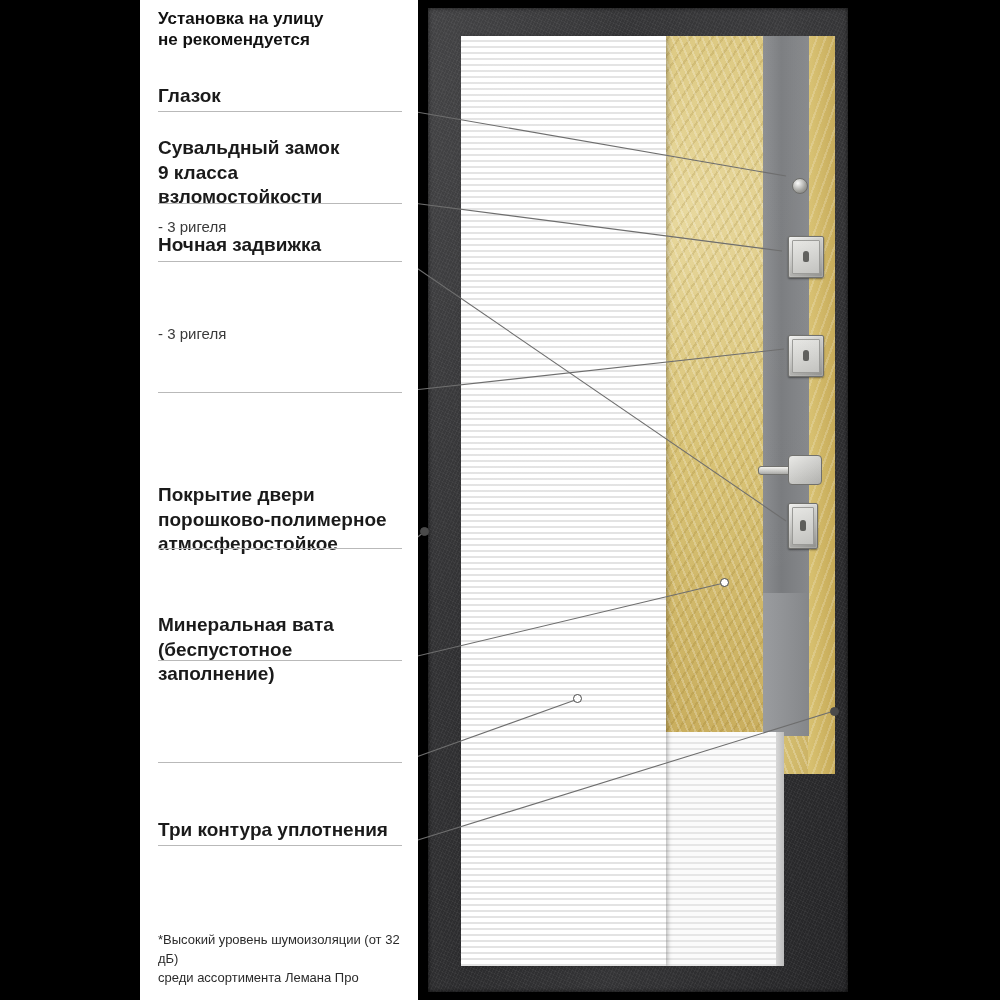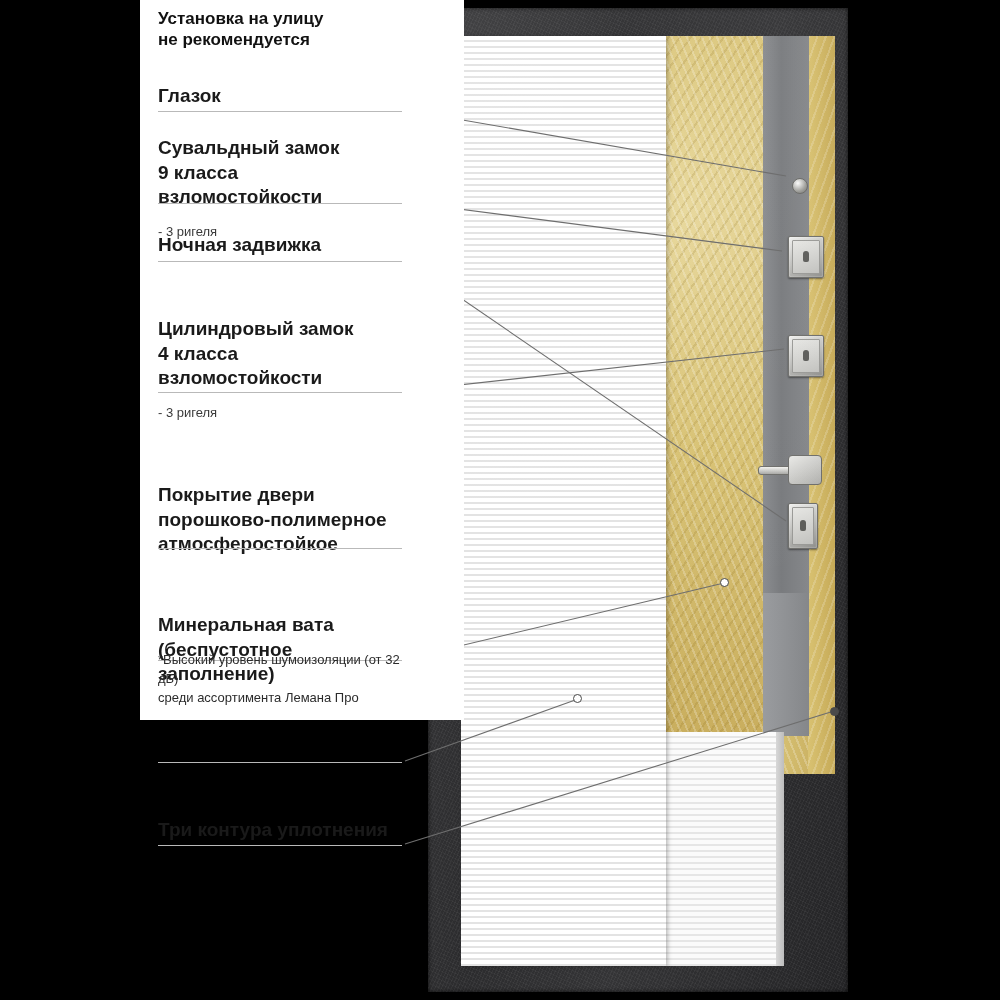--- a/index.html
+++ b/index.html
@@ -17,43 +17,42 @@
     background: #000000;
     overflow: hidden;
   }
 
   
   #info-panel {
     position: absolute;
     left: 140px;
     top: 0;
     width: 278px;
-    height: 720px;
+    height: 1000px;
     background: #ffffff;
-    padding-left: 46px;
   }
 
   .callout {
     position: absolute;
     left: 18px;
     width: 244px;
   }
   .callout .title {
     font-size: 19px;
     font-weight: bold;
     color: #1a1a1a;
     line-height: 1.3;
     white-space: pre-line;
   }
   .callout .sub {
-    font-size: 13px;
+    font-size: 15px;
     font-weight: normal;
     color: #3a3a3a;
     line-height: 1.35;
-    margin-top: 13px;
+    margin-top: 7px;
     white-space: pre-line;
   }
   .callout .rule {
     position: absolute;
     left: 0;
     width: 244px;
     height: 1px;
     background: #b9b9b9;
   }
 
@@ -367,22 +366,20 @@
       </div>
 
     <div class="callout" style="top:233px;">
       <div class="title">Ночная задвижка</div>
     </div>
     <div class="callout" style="top:0;">
         <div class="rule" style="top:261px;"></div>
       </div>
 
     <div class="callout" style="top:317px;">
-      <div class="title">Цилиндровый замок
-4 класса взломостойкости</div>
       <div class="sub">- 3 ригеля</div>
     </div>
     <div class="callout" style="top:0;">
         <div class="rule" style="top:392px;"></div>
       </div>
 
     <div class="callout" style="top:483px;">
       <div class="title">Покрытие двери
 порошково-полимерное
 атмосферостойкое</div>

